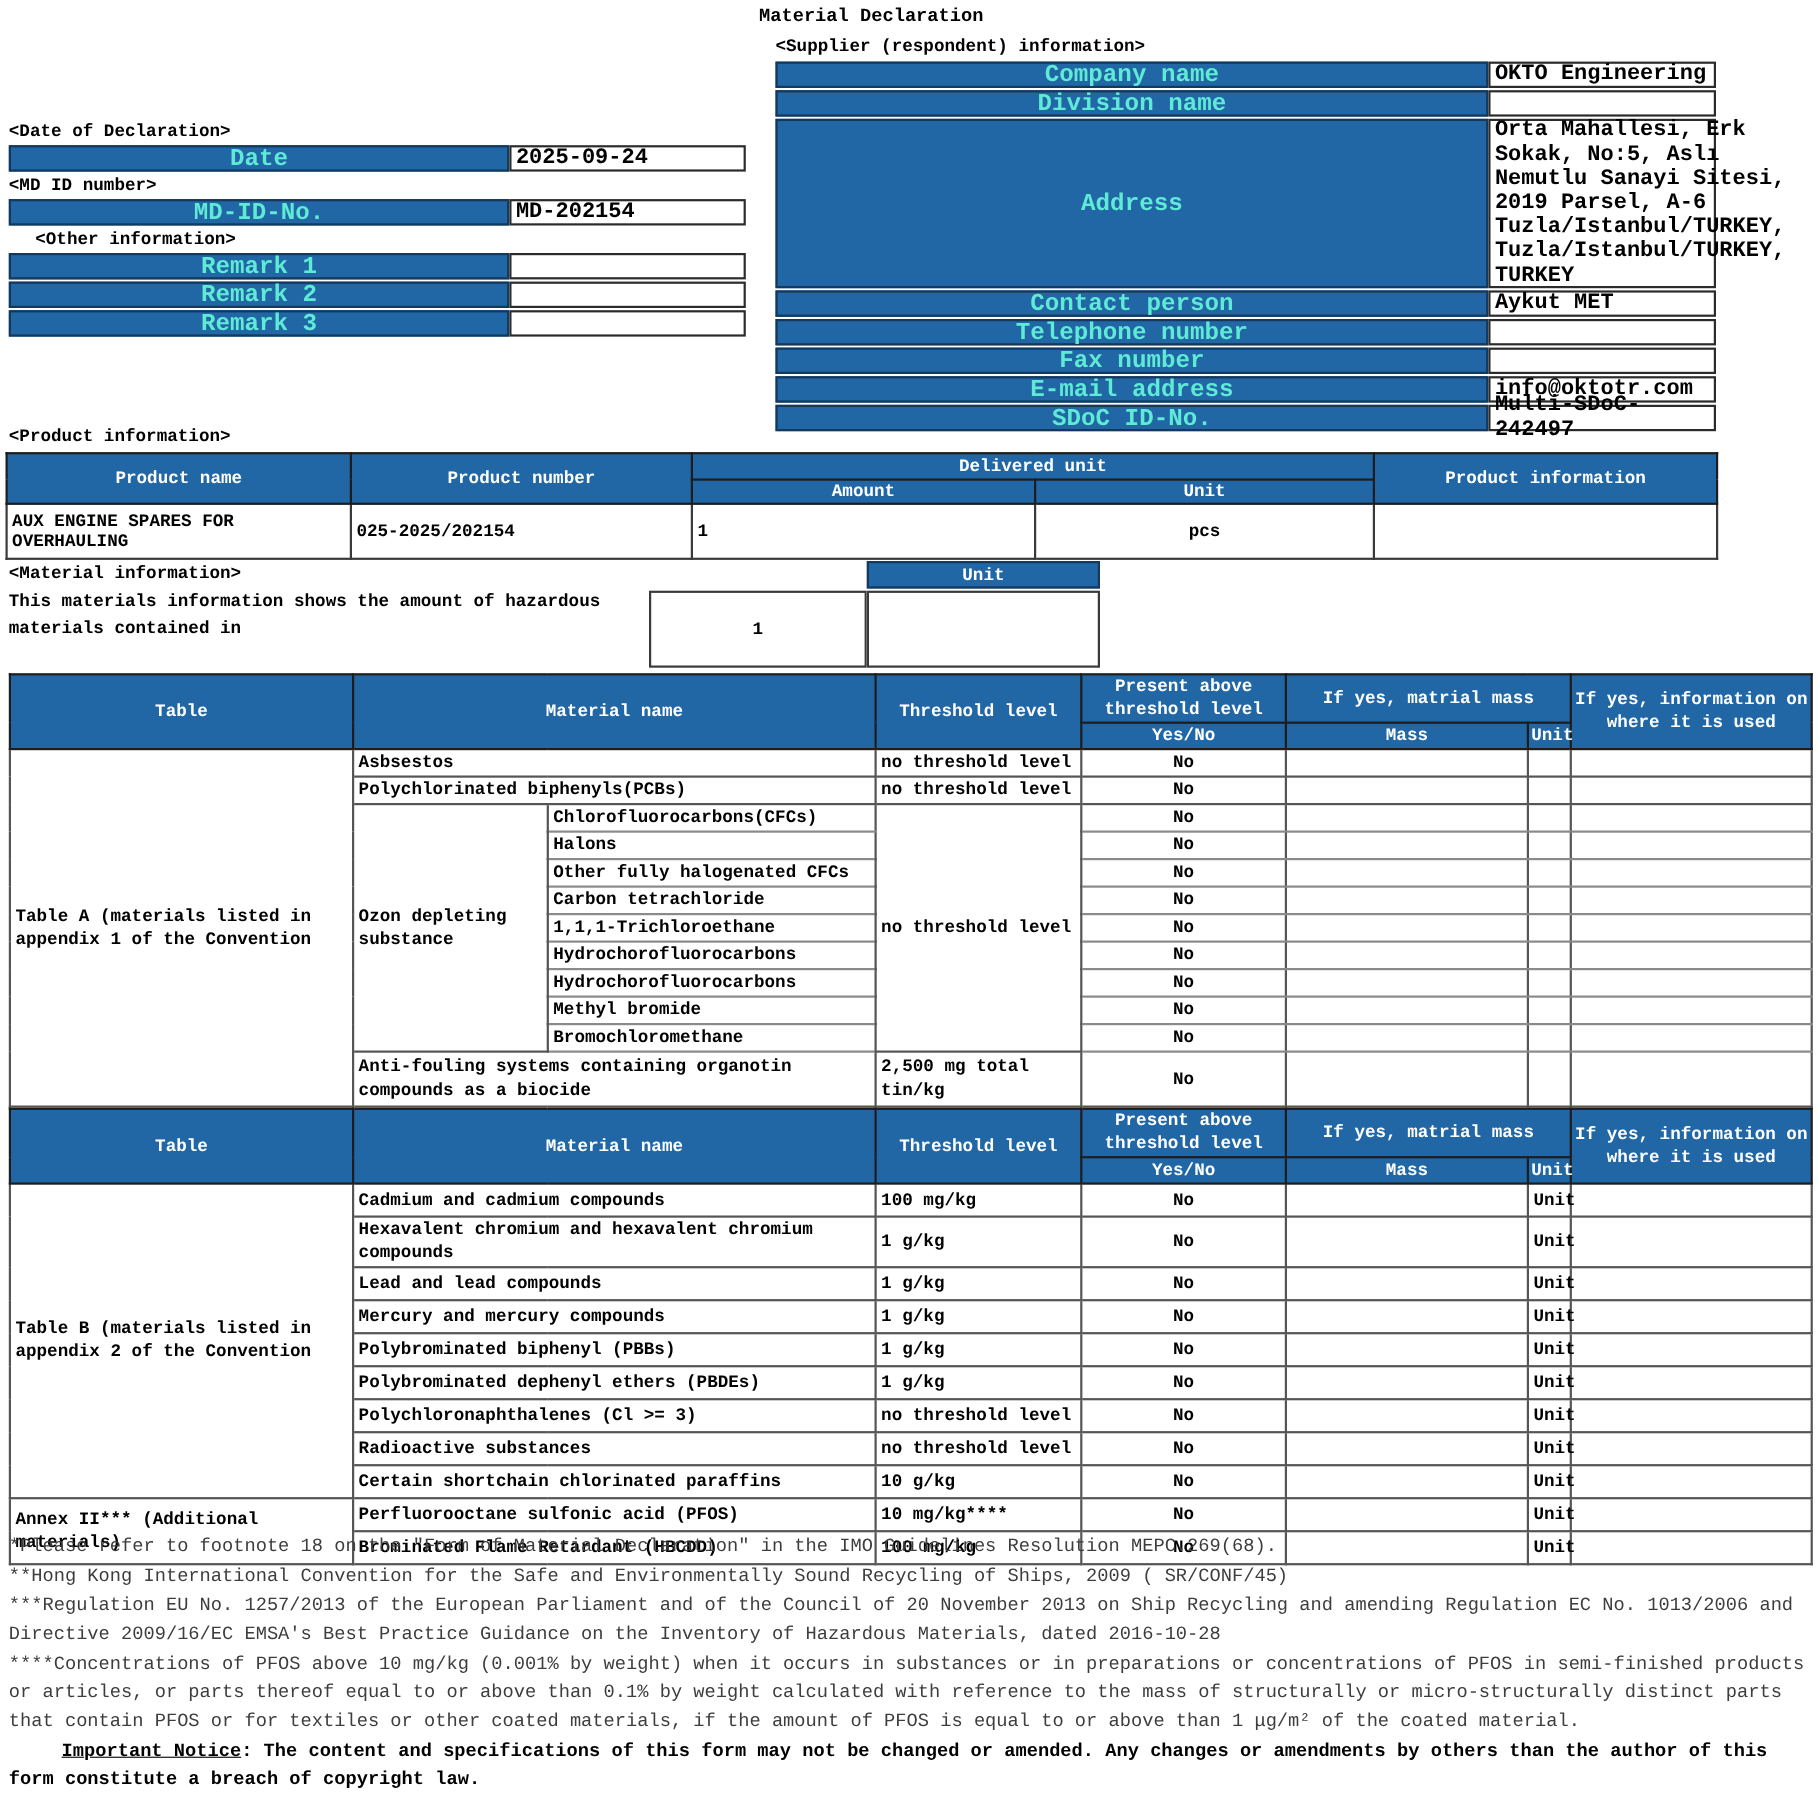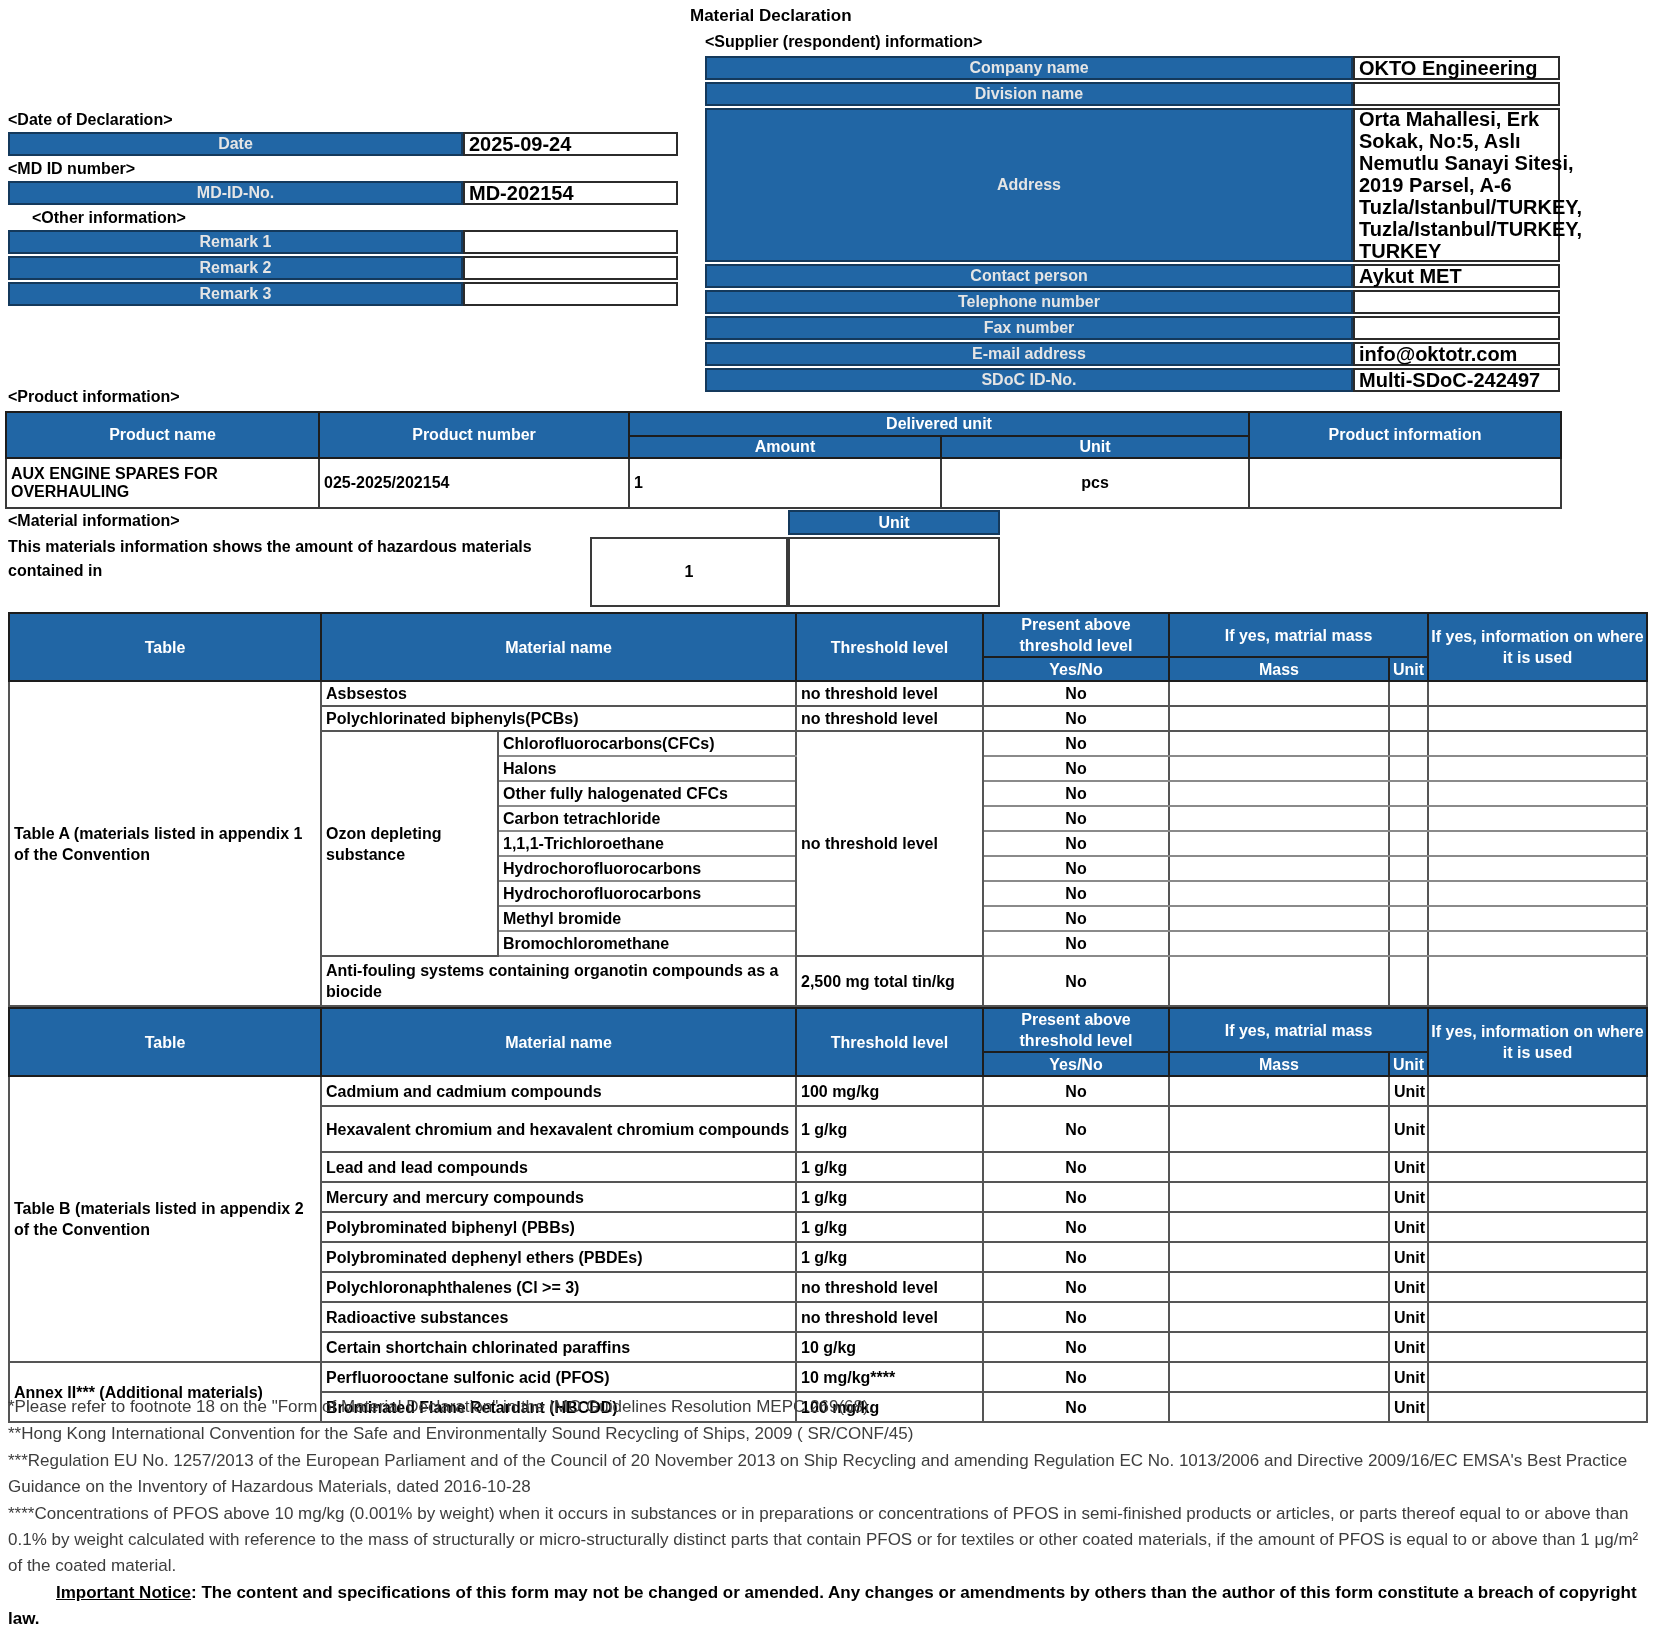--- a/index.html
+++ b/index.html
@@ -4,30 +4,30 @@
 <style>
   :root{
     --blue:#2166a5;
     --blue-border:#14395c;
     --dark:#1d1d1d;
     --grid:#555555;
     --gridlight:#8a8a8a;
   }
   *{box-sizing:border-box;}
   body{margin:0;background:#ffffff;font-family:"Liberation Sans",sans-serif;color:#000;}
-  .page{position:relative;width:1653px;height:1632px;background:#fff;overflow:hidden;}
+  .page{position:relative;width:1653px;height:1632px;background:#fff;overflow:hidden;font-family:Liberation Mono, monospace;}
 
   .title{position:absolute;left:690px;top:6px;font-size:17px;font-weight:700;}
   .sect-label{position:absolute;font-size:16px;font-weight:700;white-space:nowrap;}
 
   
   .kv-table{position:absolute;}
   .kv-row{display:flex;margin-bottom:2px;}
-  .kv-label{background:var(--blue);border:2px solid var(--blue-border);color:#e5e5e5;font-weight:700;
-            font-size:16px;display:flex;align-items:center;justify-content:center;text-align:center;}
+  .kv-label{background:var(--blue);border:2px solid var(--blue-border);color:#5eead4;font-weight:700;
+            font-size:22px;display:flex;align-items:center;justify-content:center;text-align:center;}
   .kv-value{background:#fff;border:2px solid #2b2b2b;font-weight:700;font-size:20px;
             padding:0 4px;display:flex;align-items:center;line-height:22px;}
   .sup-label{width:648px;}
   .sup-value{width:207px;}
   .left-label{width:455px;}
   .left-value{width:215px;}
   .h24{height:24px;}
   .h-addr{height:154px;}
   .h-addr .kv-value{align-items:center;}
 

